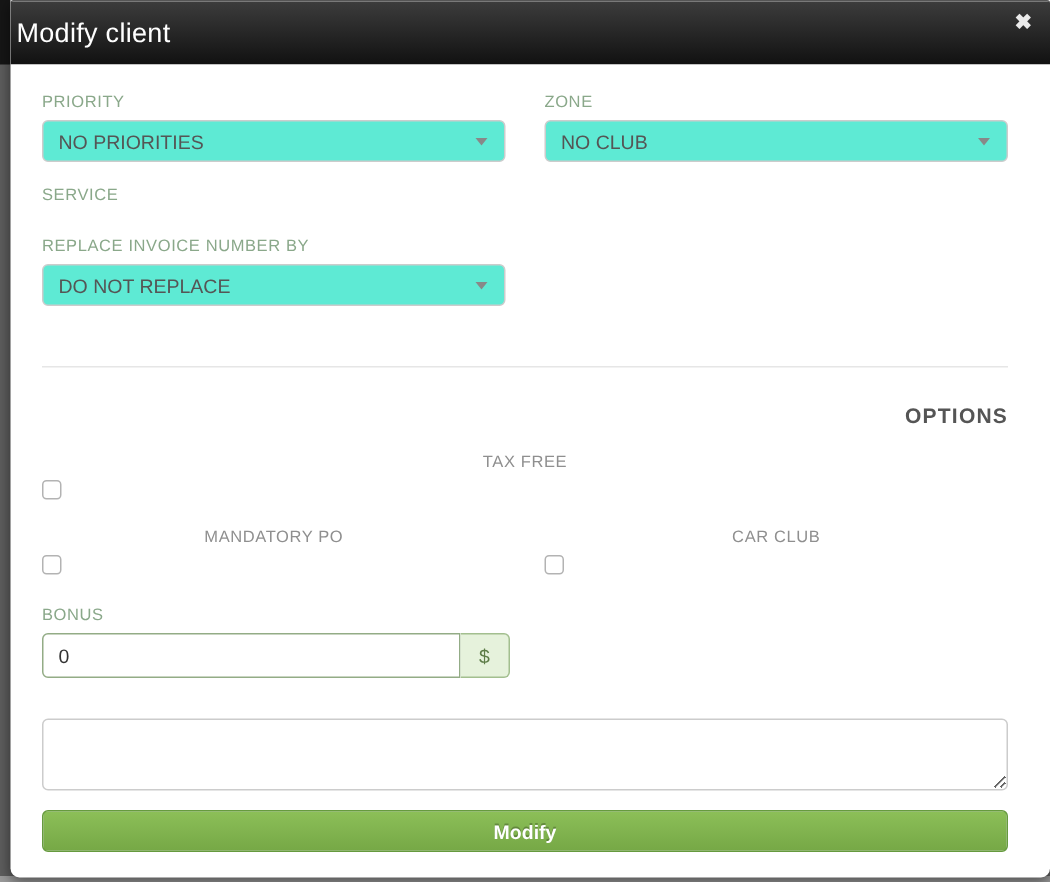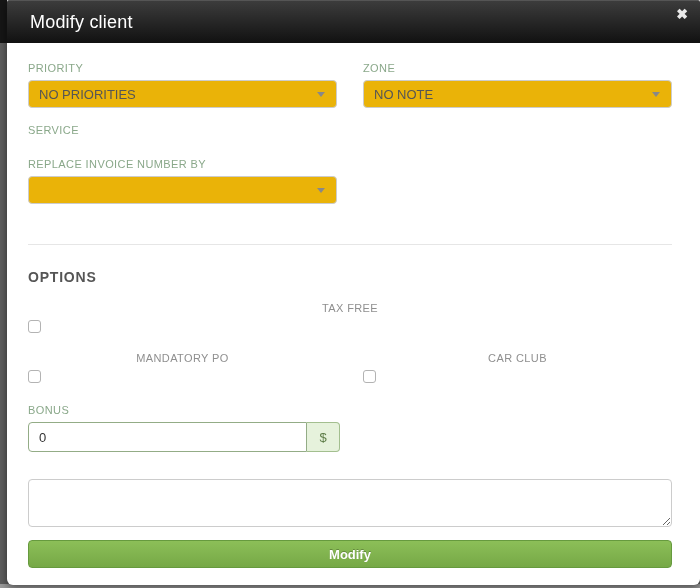--- a/index.html
+++ b/index.html
@@ -18,21 +18,21 @@
     background:#fff; border-radius:0 0 6px 6px;
     box-shadow:0 3px 9px rgba(0,0,0,.5);
     display:flex; flex-direction:column;
   }
   .modal-header {
     height:43px; flex:0 0 43px;
     background:linear-gradient(#3c3c3c, #111);
     border-top:1px solid #555;
     border-radius:2px 2px 0 0;
     display:flex; align-items:center;
-    padding:0 23px; position:relative;
+    padding:0 4px; position:relative;
   }
   .modal-title { color:#fff; font-size:18px; font-weight:400; letter-spacing:.2px; }
   .close-btn {
     position:absolute; top:4px; right:12px;
     background:none; border:none; color:#fff; opacity:.9;
     font-size:14px; font-weight:bold; cursor:pointer; line-height:18px;
     font-family:"Liberation Sans", sans-serif;
   }
   .modal-body { padding:19px 28px 12px 21px; flex:1; }
 
@@ -42,34 +42,34 @@
   .field { margin-bottom:16px; }
   .lbl {
     display:block; font-size:11px; letter-spacing:.4px;
     margin-bottom:6px; font-weight:400;
   }
   .lbl.green { color:#8aa88a; }
   .lbl.gray  { color:#8f8f8f;text-align:center; }
 
   .select {
     height:28px; border:1px solid #ccc; border-radius:4px;
-    background:#eab308; display:flex; align-items:center;
+    background:#5eead4; display:flex; align-items:center;
     padding:0 26px 0 10px; position:relative; cursor:pointer;
     font-size:13px; color:#555;
   }
   .caret {
     position:absolute; right:11px; top:50%; margin-top:-2px;
     width:0; height:0;
     border-left:4px solid transparent; border-right:4px solid transparent;
     border-top:5px solid #888;
   }
 
   .divider { border:none; border-top:1px solid #e6e6e6; margin:24px 0 0; }
   .options-heading {
-    text-align:left; color:#555; font-weight:bold; font-size:14px;
+    text-align:right; color:#555; font-weight:bold; font-size:14px;
     letter-spacing:.8px; margin:24px 0 17px;
   }
 
   .chk-group { margin-bottom:19px; }
   .chk {
     appearance:none; -webkit-appearance:none;
     width:13px; height:13px; border:1px solid #b3b3b3; border-radius:3px;
     background:#fff; cursor:pointer; display:block; margin-top:4px;
   }
 
@@ -120,37 +120,38 @@
         <div class="col field">
           <span class="lbl green">PRIORITY</span>
           <div class="select">
             <span>NO PRIORITIES</span>
             <span class="caret"></span>
           </div>
         </div>
         <div class="col field">
           <span class="lbl green">ZONE</span>
           <div class="select">
-            <span>NO NOTE</span>
+            <span>NO CLUB</span>
             <span class="caret"></span>
           </div>
         </div>
       </div>
 
       <div class="row">
         <div class="col field">
           <span class="lbl green">SERVICE</span>
         </div>
         <div class="col"></div>
       </div>
 
       <div class="row">
         <div class="col field">
           <span class="lbl green">REPLACE INVOICE NUMBER BY</span>
           <div class="select">
+            <span>DO NOT REPLACE</span>
             <span class="caret"></span>
           </div>
         </div>
         <div class="col"></div>
       </div>
 
       <hr class="divider">
 
       <div class="options-heading">OPTIONS</div>
 

